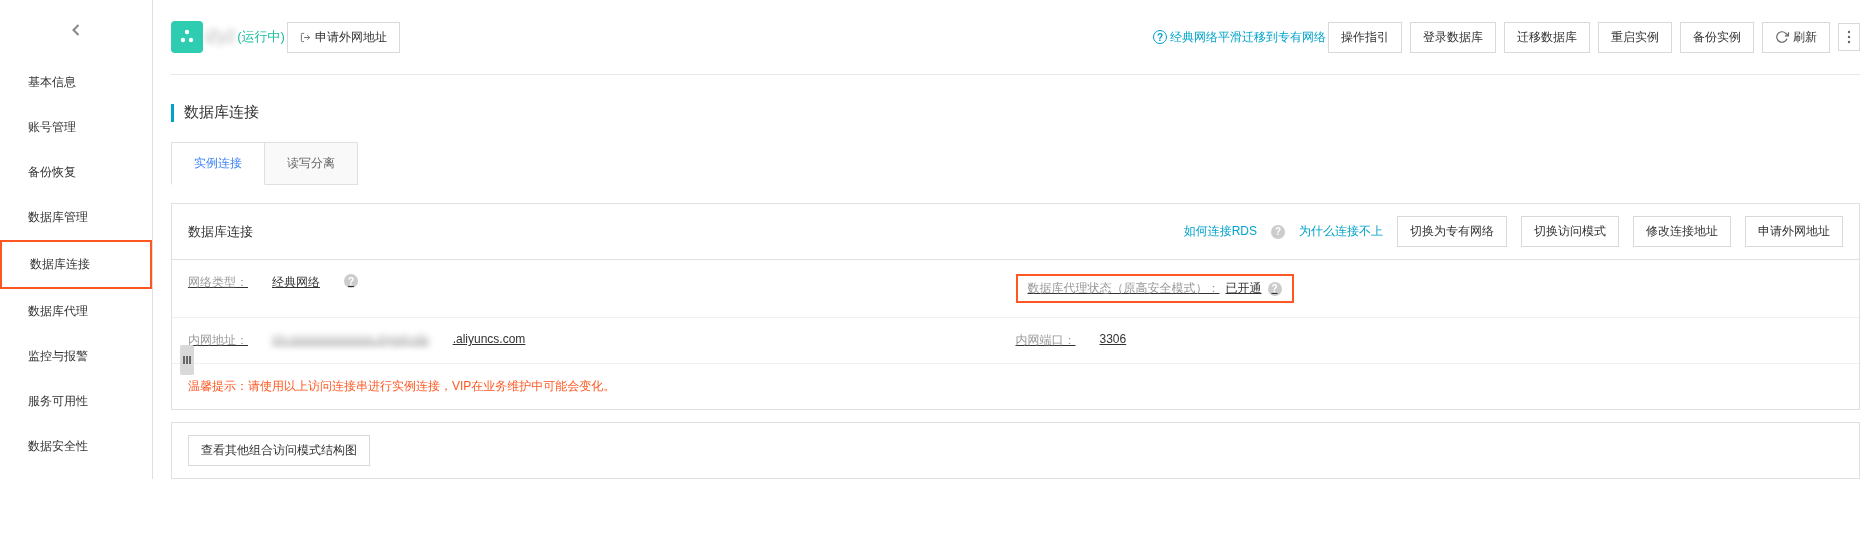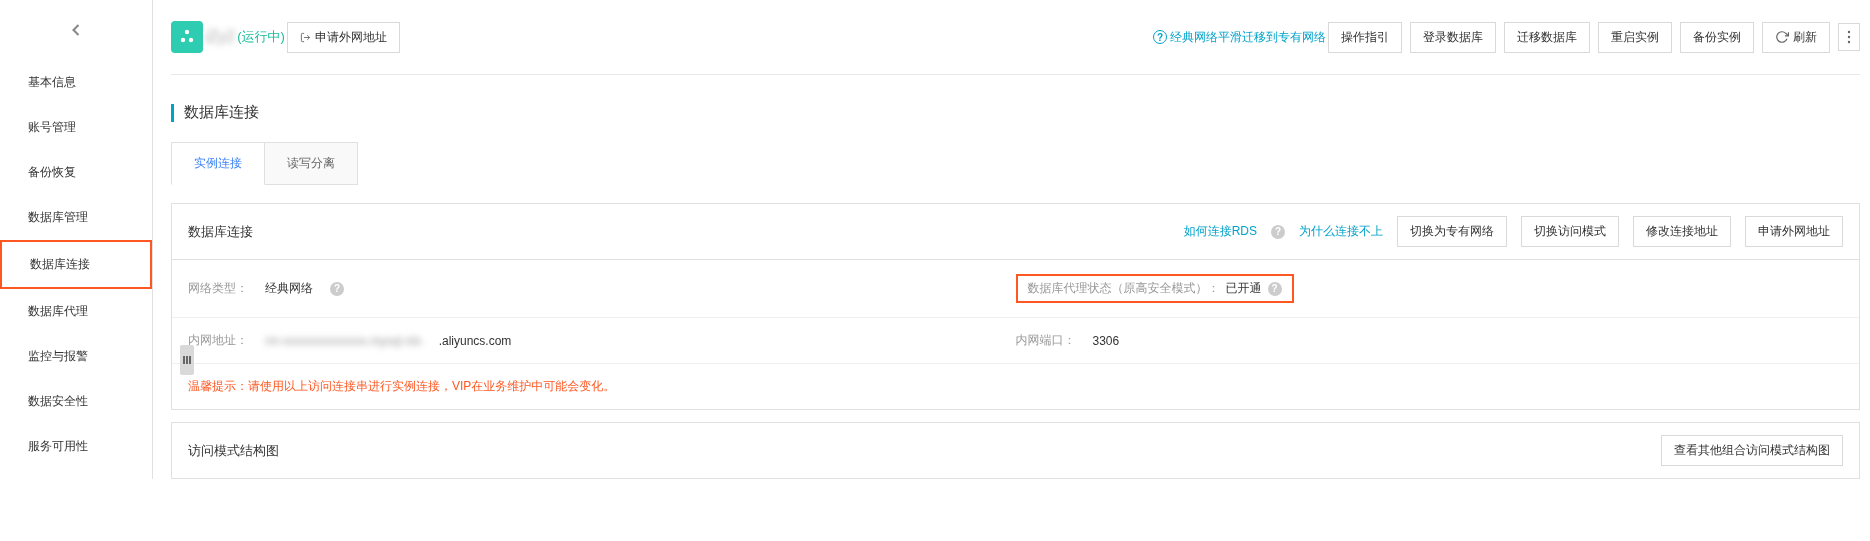--- a/index.html
+++ b/index.html
@@ -28,21 +28,21 @@
 .tab.active { background: #fff; border-bottom: 1px solid #fff; color: #3b82f6; font-weight: 500; }
 .tab + .tab { border-left: none; }
 .panel { border: 1px solid #e0e0e0; margin-top: 18px; }
 .panel-header { display: flex; align-items: center; padding: 12px 16px; border-bottom: 1px solid #e0e0e0; gap: 10px; }
 .panel-title { font-size: 13px; flex: 1; }
 .panel-links { display: flex; align-items: center; gap: 14px; }
 .link { color: #00a2ca; cursor: pointer; font-size: 12px; }
 .help-icon { width: 14px; height: 14px; border-radius: 50%; background: #ccc; color: #fff; display: inline-flex; align-items: center; justify-content: center; font-size: 10px; font-weight: bold; cursor: pointer; }
 .panel-row { display: flex; padding: 14px 16px; border-bottom: 1px solid #f0f0f0; }
 .panel-row:last-child { border-bottom: none; }
-.panel-col { flex: 1; display: flex; align-items: center; gap: 17px; }
+.panel-col { flex: 1; display: flex; align-items: flex-start; gap: 24px; text-decoration: underline; }
 .col-label { color: #999; font-size: 12px; }
 .col-value { color: #333; font-size: 12px; }
 .blurred { filter: blur(3px); color: #999; }
 .highlight-box { border: 2px solid #ff5722; padding: 4px 10px; display: inline-flex; align-items: center; gap: 6px; }
 .warning-row { padding: 14px 16px; color: #ff5722; font-size: 12px; }
 .panel2 { border: 1px solid #e0e0e0; margin-top: 12px; }
 .panel2-header { display: flex; align-items: center; padding: 12px 16px; }
 .panel2-title { font-size: 13px; flex: 1; }
 .refresh-icon { width: 14px; height: 14px; }
 </style>
@@ -57,22 +57,22 @@
         </svg>
     </div>
     <ul class="nav-list">
       <li class="nav-item">基本信息</li>
       <li class="nav-item">账号管理</li>
       <li class="nav-item">备份恢复</li>
       <li class="nav-item">数据库管理</li>
       <li class="nav-item active">数据库连接</li>
       <li class="nav-item">数据库代理</li>
       <li class="nav-item">监控与报警</li>
+      <li class="nav-item">服务可用性</li>
       <li class="nav-item">数据安全性</li>
-      <li class="nav-item">服务可用性</li>
     </ul>
     <div class="collapse-handle">
       <svg width="10" height="10" viewBox="0 0 10 10" fill="#666">
           <rect x="1" y="1" width="2" height="8"></rect>
           <rect x="4" y="1" width="2" height="8"></rect>
           <rect x="7" y="1" width="2" height="8"></rect>
         </svg>
     </div>
   </div>
 
@@ -172,19 +172,18 @@
           <span class="col-label">内网端口：</span>
           <span class="col-value">3306</span>
         </div>
       </div>
 
       <div class="warning-row">温馨提示：请使用以上访问连接串进行实例连接，VIP在业务维护中可能会变化。</div>
     </div>
 
     <div class="panel2">
       <div class="panel2-header">
-        <span class="panel2-title">访问模式结构图</span>
         <button class="btn">查看其他组合访问模式结构图</button>
       </div>
     </div>
 
   </div>
 </div>
 
 </body></html>

